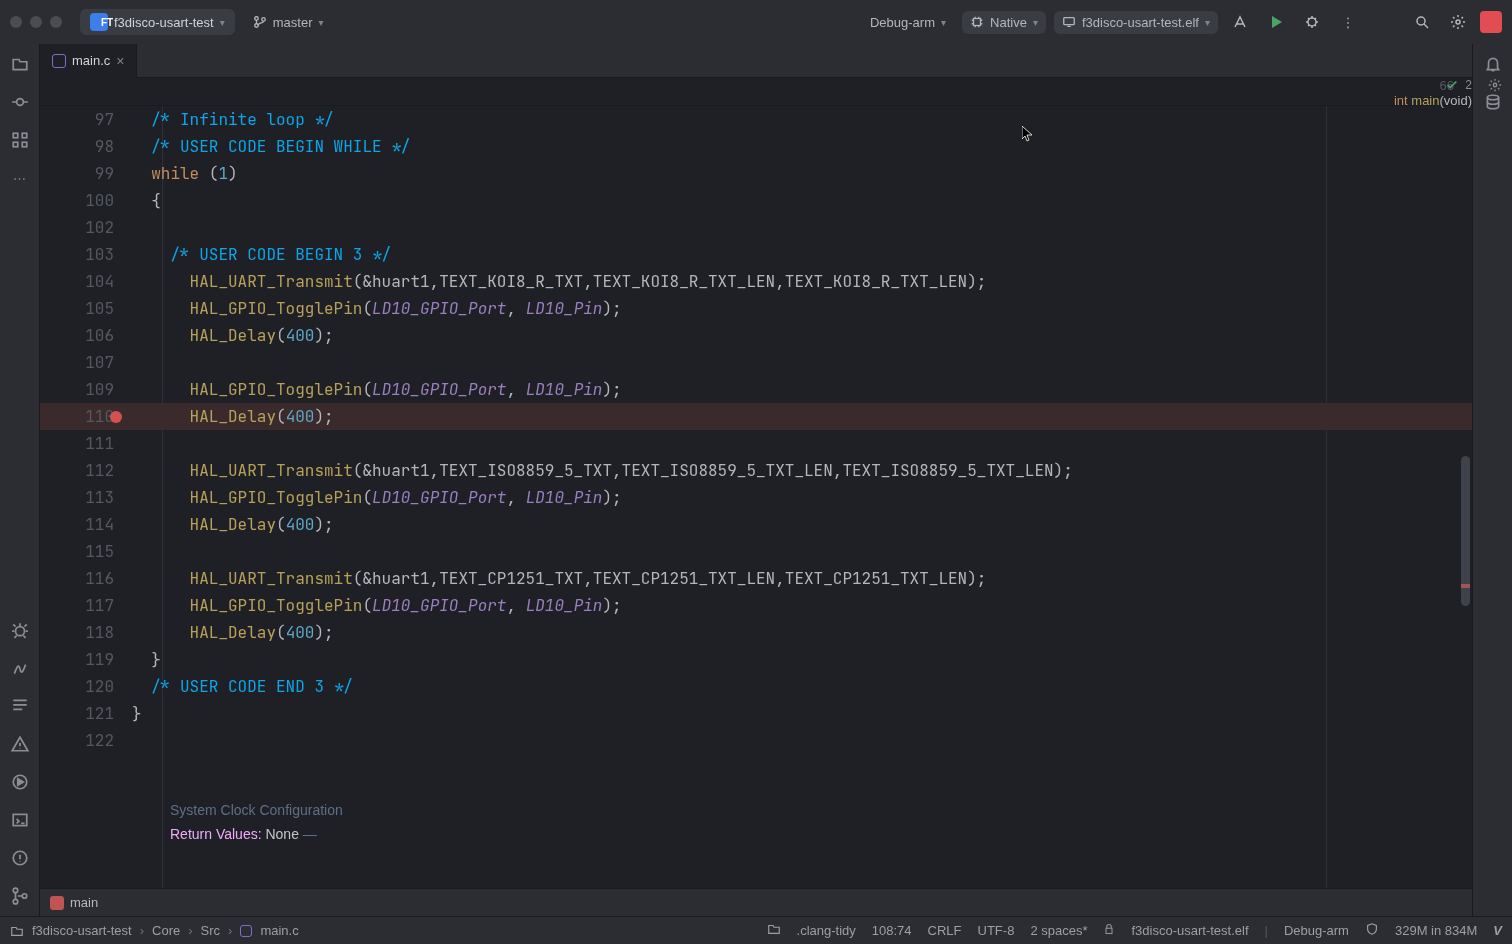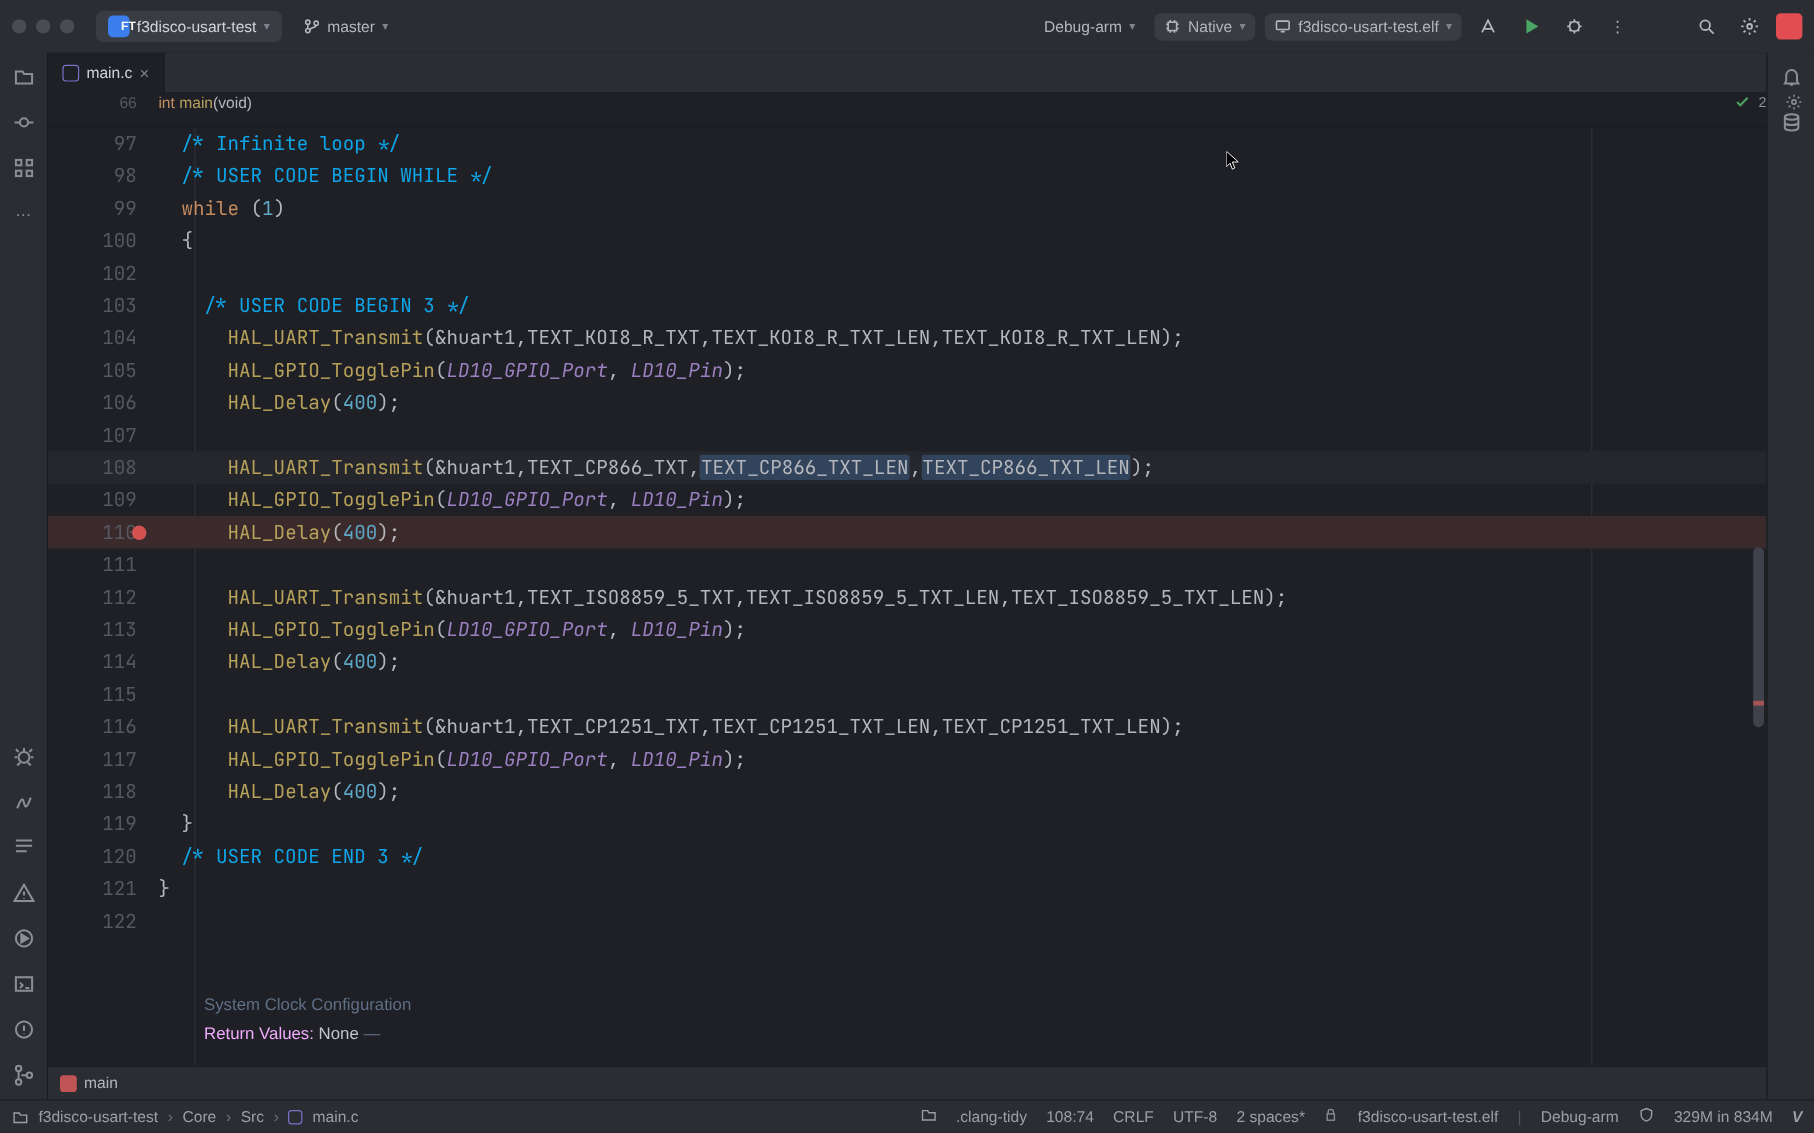--- a/index.html
+++ b/index.html
@@ -44,22 +44,23 @@
 .leftbar-bottom { margin-top: auto; display: flex; flex-direction: column; gap: 14px; align-items: center; }
 .side-icon { width: 24px; height: 24px; display: flex; align-items: center; justify-content: center; color: #8b8e96; }
 .side-icon svg { width: 18px; height: 18px; }
 .editor-area { flex: 1; display: flex; flex-direction: column; background: #1e2026; min-width: 0; }
 .tabs-row { height: 34px; display: flex; align-items: center; border-bottom: 1px solid #1a1b1f; background: #2b2d33; }
 .tab { height: 34px; display: flex; align-items: center; gap: 6px; padding: 0 12px; background: #1e2026; border-right: 1px solid #1a1b1f; color: #d0d3d8; }
 .tab-icon { width: 14px; height: 14px; border: 1.8px solid #7b6fc7; border-radius: 3px; }
 .tab-close { color: #7f838c; font-size: 14px; }
 .editor-scroll { flex: 1; position: relative; overflow: hidden; }
 .sticky-line {
-  height: 28px; display: flex; align-items: flex-start; border-bottom: 1px solid #1a1b1f;
+  height: 28px; display: flex; align-items: flex-end; border-bottom: 1px solid #1a1b1f;
   background: #1e2026;
+  flex-direction: column;
 }
 .sticky-prob { position: absolute; right: 40px; display: flex; align-items: center; gap: 6px; font-size: 12px; color: #8b8e96; }
 .sticky-gear { position: absolute; right: 10px; color: #8b8e96; }
 .code-body { position: relative; }
 .code-line { height: 27px; display: flex; align-items: center; font-family: "JetBrains Mono", Menlo, Consolas, monospace; font-size: 16px; }
 .gutter { width: 92px; display: flex; align-items: center; justify-content: flex-end; padding-right: 18px; color: #555861; font-family: inherit; position: relative; }
 .bp { position: absolute; left: 70px; width: 12px; height: 12px; background: #d25252; border-radius: 50%; }
 .code-txt { white-space: pre; color: #b4b6bb; }
 .doc-block { margin-left: 130px; margin-top: 10px; padding: 6px 0; font-size: 14px; color: #5e6f86; }
 .doc-title { margin-bottom: 8px; margin-top: 32px; }
@@ -303,24 +304,20 @@
             <div class="code-txt">      <span class="fn">HAL_GPIO_TogglePin</span><span class="paren">(</span><span class="mac">LD10_GPIO_Port</span><span class="paren">, </span><span class="mac">LD10_Pin</span><span class="paren">);</span></div>
           </div>
           <div class="code-line">
             <div class="gutter">106</div>
             <div class="code-txt">      <span class="fn">HAL_Delay</span><span class="paren">(</span><span class="num">400</span><span class="paren">);</span></div>
           </div>
           <div class="code-line">
             <div class="gutter">107</div>
             <div class="code-txt">      </div>
           </div>
-          <div class="code-line line-cur">
-            <div class="gutter">108</div>
-            <div class="code-txt">      <span class="fn">HAL_UART_Transmit</span><span class="paren">(&amp;huart1,TEXT_CP866_TXT,</span><span class="paren selection">TEXT_CP866_TXT_LEN</span><span class="paren">,</span><span class="paren selection">TEXT_CP866_TXT_LEN</span><span class="paren">);</span></div>
-          </div>
           <div class="code-line">
             <div class="gutter">109</div>
             <div class="code-txt">      <span class="fn">HAL_GPIO_TogglePin</span><span class="paren">(</span><span class="mac">LD10_GPIO_Port</span><span class="paren">, </span><span class="mac">LD10_Pin</span><span class="paren">);</span></div>
           </div>
           <div class="code-line line-bp">
             <div class="gutter">110<div class="bp"></div></div>
             <div class="code-txt">      <span class="fn">HAL_Delay</span><span class="paren">(</span><span class="num">400</span><span class="paren">);</span></div>
           </div>
           <div class="code-line">
             <div class="gutter">111</div>

